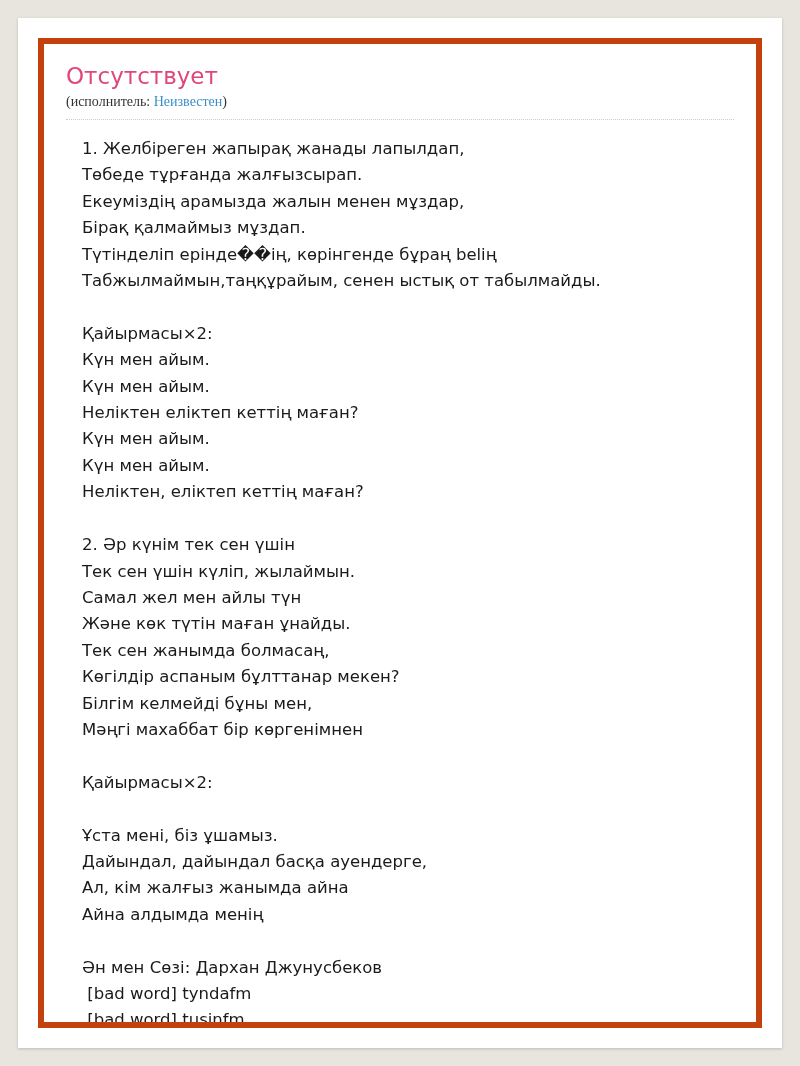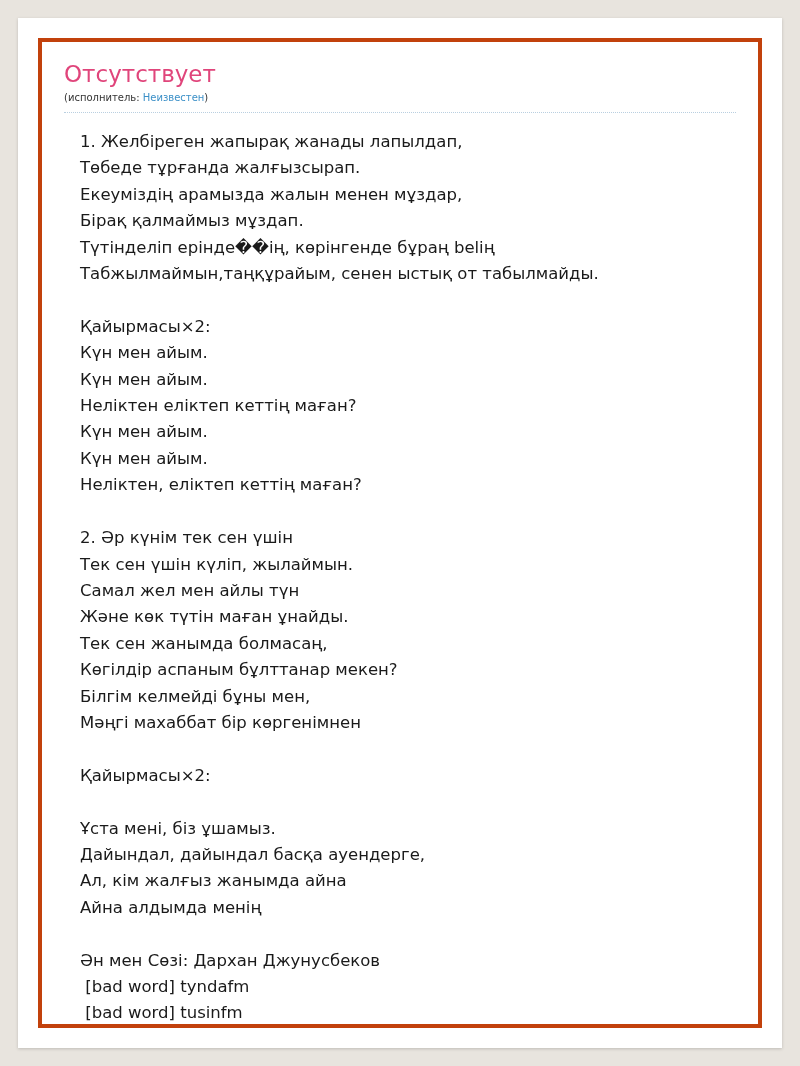--- a/index.html
+++ b/index.html
@@ -22,39 +22,40 @@
     background: #ffffff;
     box-shadow: 0 1px 3px rgba(0,0,0,0.18);
     box-sizing: border-box;
   }
   #inner {
     position: absolute;
     left: 20px;
     top: 20px;
     right: 20px;
     bottom: 20px;
-    border: 4px solid #c2410c;
+    border: 6px solid #c2410c;
     box-sizing: border-box;
     padding: 18px 22px 0 22px;
     overflow: hidden;
   }
   .song-title {
     color: #e0457b;
     font-size: 23px;
     line-height: 28px;
     font-weight: normal;
     margin: 0 0 4px 0;
     padding: 0;
   }
   .artist-line {
-    font-size: 10px;
+    font-size: 14px;
     color: #333333;
     padding-bottom: 9px;
     border-bottom: 1px dotted #b9cfe0;
     margin-bottom: 12px;
+    font-family: Liberation Serif, serif;
   }
   .artist-link {
     color: #3a8fc7;
     text-decoration: none;
     cursor: pointer;
   }
   .lyrics {
     font-size: 16.5px;
     line-height: 26.4px;
     color: #1a1a1a;

